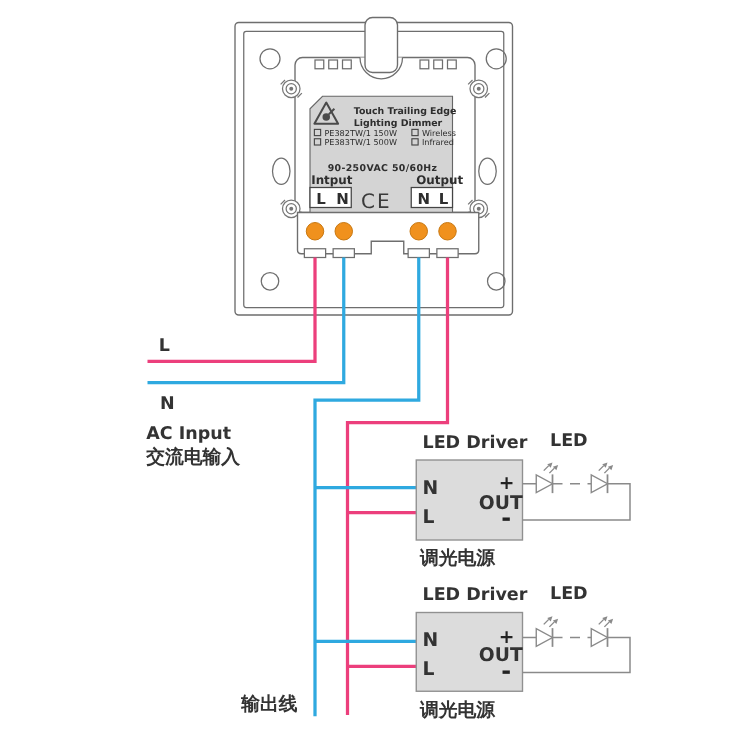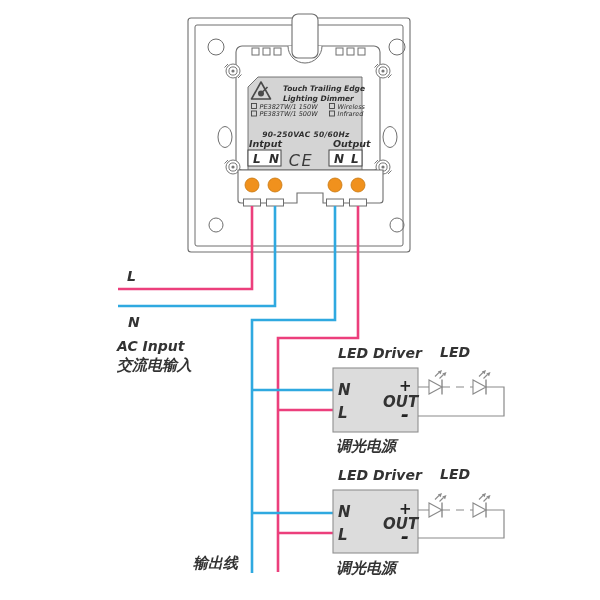--- a/index.html
+++ b/index.html
@@ -1,17 +1,17 @@
 <!DOCTYPE html>
 <html><head>
 <meta charset="utf-8">
 <style>
   html,body{margin:0;padding:0;background:#fff;}
   #stage{width:600px;height:600px;background:#fff;position:relative;overflow:hidden;
-         font-family:"DejaVu Sans","Liberation Sans",sans-serif;font-style:italic;}
+         font-family:"DejaVu Sans","Liberation Sans",sans-serif;}
   svg{display:block;}
   text{fill:#2e2e2e;font-family:"DejaVu Sans","Liberation Sans",sans-serif;}
   .ln{fill:#fff;stroke:#6e6e6e;stroke-width:1.1;}
   .ln-nf{fill:none;stroke:#6e6e6e;stroke-width:1;}
   .gry{stroke:#8a8a8a;stroke-width:1.2;fill:none;}
   .wire{fill:none;stroke-width:2.6;}
   .t-title{font-size:7.5px;font-weight:700;}
   .t-model{font-size:6.5px;}
   .t-rating{font-size:7.5px;font-weight:600;letter-spacing:.3px;}
   .t-io{font-size:9.5px;font-weight:600;}

